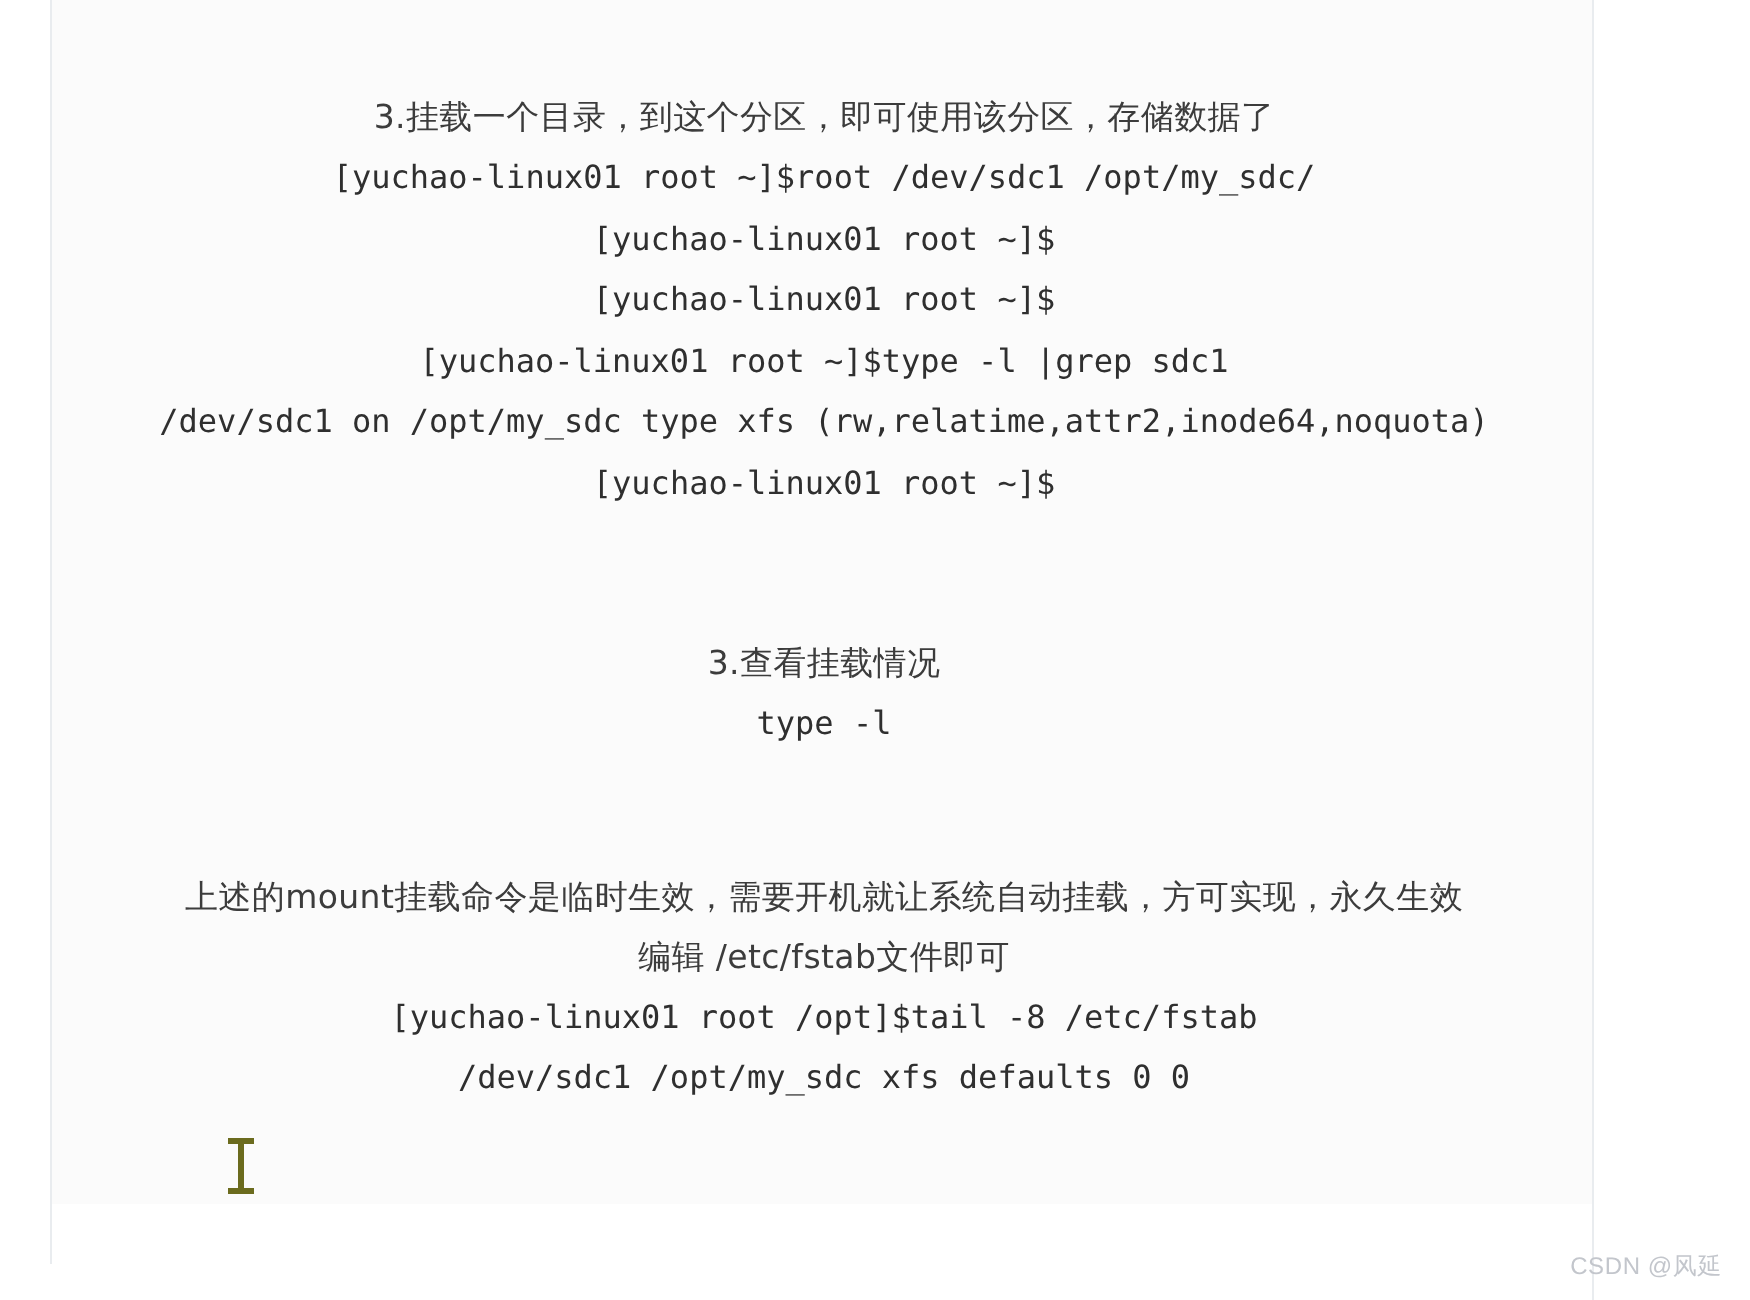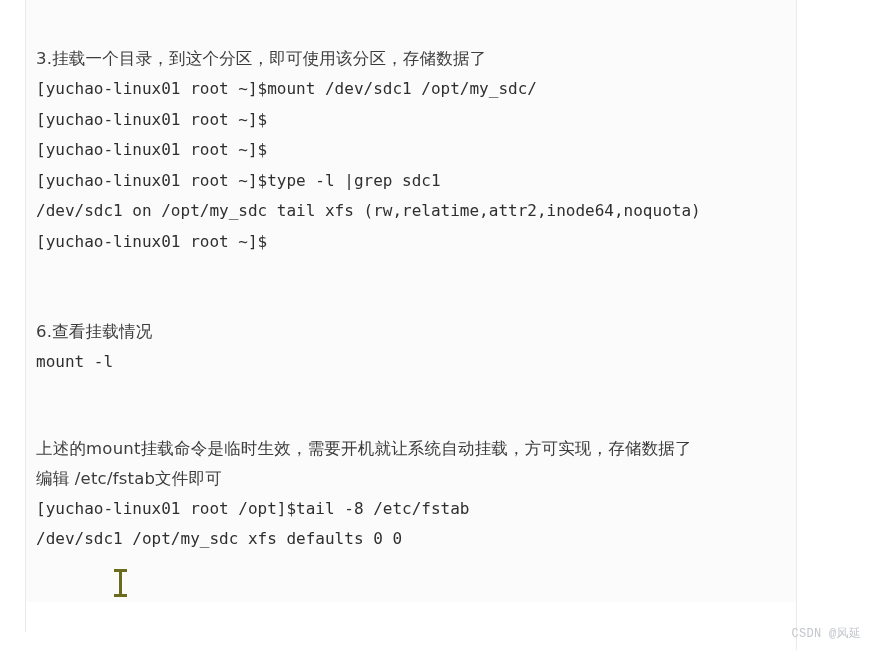--- a/index.html
+++ b/index.html
@@ -37,20 +37,21 @@
   
   #content {
     position: absolute;
     left: 26px;
     top: 0;
     width: 770px;
     height: 602px;
     background: #fbfbfb;
     padding: 0;
     box-sizing: border-box;
+    text-align: center;
   }
 
   .doc {
     position: absolute;
     left: 10px;
     top: 44px;
     width: 752px;
   }
 
   
@@ -104,21 +105,21 @@
     background: #6b6b1e;
   }
   #text-cursor .cap-top { top: 1px; }
   #text-cursor .cap-bot { top: 26px; }
 
   
   #watermark {
     position: absolute;
     right: 14px;
     bottom: 8px;
-    font-family: Liberation Mono, monospace;
+    font-family: Liberation Sans, sans-serif;
     font-size: 12px;
     color: #c3c6cc;
     letter-spacing: 0.3px;
     user-select: none;
     margin-top: 44px;
   }
 </style>
 </head>
 <body>
 
@@ -126,39 +127,39 @@
 
   <div class="rule rule-left"></div>
   <div class="rule rule-right"></div>
 
   <div id="content">
 
     <div class="doc">
 
       <div>
         <div class="cn block">3.挂载一个目录，到这个分区，即可使用该分区，存储数据了</div>
-        <div class="mono block">[yuchao-linux01 root ~]$mount /dev/sdc1 /opt/my_sdc/</div>
+        <div class="mono block">[yuchao-linux01 root ~]$root /dev/sdc1 /opt/my_sdc/</div>
         <div class="mono block">[yuchao-linux01 root ~]$</div>
         <div class="mono block">[yuchao-linux01 root ~]$</div>
         <div class="mono block">[yuchao-linux01 root ~]$type -l |grep sdc1</div>
-        <div class="mono block">/dev/sdc1 on /opt/my_sdc tail xfs (rw,relatime,attr2,inode64,noquota)</div>
+        <div class="mono block">/dev/sdc1 on /opt/my_sdc type xfs (rw,relatime,attr2,inode64,noquota)</div>
         <div class="mono block">[yuchao-linux01 root ~]$</div>
       </div>
 
       <div class="gap-lg"></div>
 
       <div>
-        <div class="cn block">6.查看挂载情况</div>
-        <div class="mono block">mount -l</div>
+        <div class="cn block">3.查看挂载情况</div>
+        <div class="mono block">type -l</div>
       </div>
 
       <div class="gap-md"></div>
 
       <div>
-        <div class="cn block">上述的mount挂载命令是临时生效，需要开机就让系统自动挂载，方可实现，存储数据了
+        <div class="cn block">上述的mount挂载命令是临时生效，需要开机就让系统自动挂载，方可实现，永久生效
 编辑 /etc/fstab文件即可</div>
         <div class="mono block">[yuchao-linux01 root /opt]$tail -8 /etc/fstab</div>
         <div class="mono block">/dev/sdc1 /opt/my_sdc xfs defaults 0 0</div>
       </div>
 
     </div>
   </div>
 
   <div id="text-cursor">
     <div class="cap cap-top"></div>

